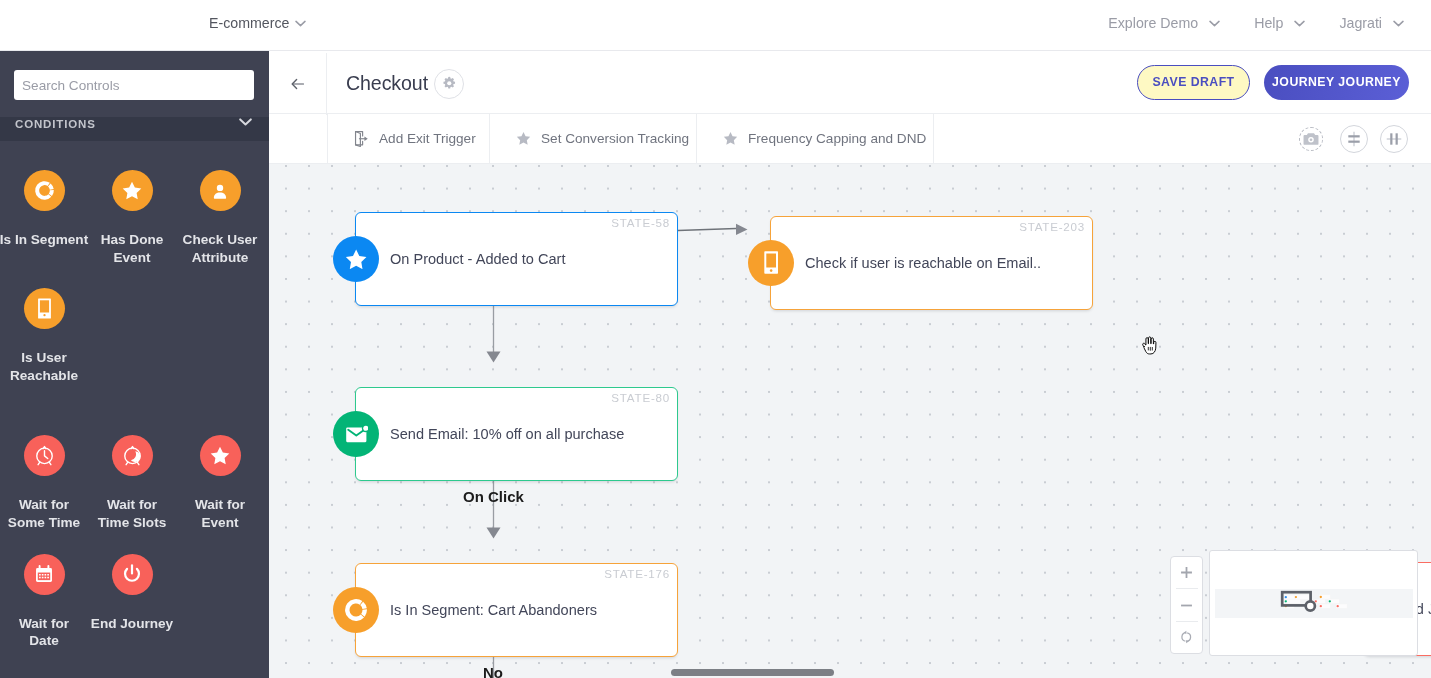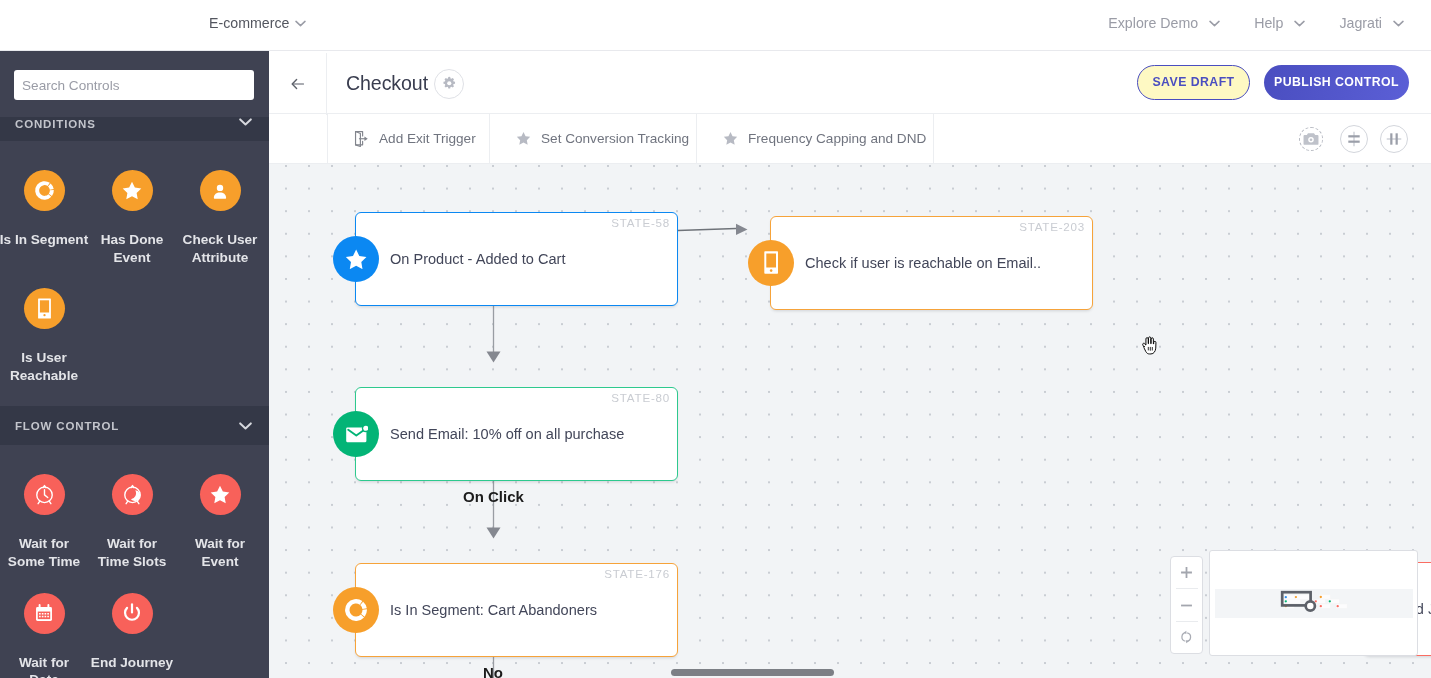--- a/index.html
+++ b/index.html
@@ -159,26 +159,20 @@
         <div class="bubble b-orange">
           <svg width="21" height="21" viewBox="0 0 21 21">
               <rect x="4.1" y="0.5" width="12.8" height="20" rx="0.6" fill="#fff"></rect>
               <rect x="5.9" y="2.3" width="9.2" height="12.2" fill="#f79f2b"></rect>
               <circle cx="10.5" cy="17.2" r="1.15" fill="#f79f2b"></circle>
             </svg>
         </div>
         <div class="lbl">Is User Reachable</div>
       </div>
     </div>
-    <div class="sec-head">
-      <span>FLOW CONTROL</span>
-      <svg width="13" height="8" viewBox="0 0 13 8">
-          <path d="M1.2 1.4 L6.5 6.4 L11.8 1.4" stroke="#d6d8de" stroke-width="2" fill="none" stroke-linecap="round" stroke-linejoin="round"></path>
-        </svg>
-    </div>
     <div class="grid">
       <div class="tile">
         <div class="bubble b-red">
           <svg width="21" height="21" viewBox="0 0 22 22">
               <circle cx="11" cy="11.4" r="8.1" stroke="#fff" stroke-width="1.45" fill="none"></circle>
               <path d="M9.5 3.9 L11 1.6 L12.5 3.9" stroke="#fff" stroke-width="1.45" fill="none" stroke-linejoin="round" stroke-linecap="round"></path>
               <path d="M11 6.0 V11.4 L14.4 14.2" stroke="#fff" stroke-width="1.45" fill="none" stroke-linecap="round" stroke-linejoin="round"></path>
               <path d="M5.9 18.2 L4.3 20.6 M16.1 18.2 L17.7 20.6" stroke="#fff" stroke-width="1.45" stroke-linecap="round"></path>
             </svg>
         </div>
@@ -244,21 +238,21 @@
       </div>
       <div class="title">Checkout</div>
       <div class="gear">
         <svg width="14.5" height="14.5" viewBox="0 0 16 16">
             <path d="M8 0.9 l1.05 0.17 0.33 1.6 1.03 0.43 1.35 -0.9 1.49 1.49 -0.9 1.35 0.43 1.03 1.6 0.33 v2.1 l-1.6 0.33 -0.43 1.03 0.9 1.35 -1.49 1.49 -1.35 -0.9 -1.03 0.43 -0.33 1.6 h-2.1 l-0.33 -1.6 -1.03 -0.43 -1.35 0.9 -1.49 -1.49 0.9 -1.35 -0.43 -1.03 -1.6 -0.33 v-2.1 l1.6 -0.33 0.43 -1.03 -0.9 -1.35 1.49 -1.49 1.35 0.9 1.03 -0.43 0.33 -1.6 z" fill="#b7bac3"></path>
             <circle cx="8" cy="8" r="2.3" fill="#fff"></circle>
           </svg>
       </div>
       <div class="hdr-right">
         <div class="btn-outline">SAVE DRAFT</div>
-        <div class="btn-primary">PUBLISH CONTROL</div>
+        <div class="btn-primary">JOURNEY JOURNEY</div>
       </div>
     </div>
 
     <div class="toolbar">
       <div class="tb-spacer"></div>
       <div class="tb-item i1">
         <svg width="15" height="17" viewBox="0 0 15.5 17.5">
           <path d="M1.6 1.6 H8.9 V6.2" stroke="#82858d" stroke-width="1.2" fill="none" stroke-linejoin="round" stroke-linecap="round"></path>
           <path d="M8.9 11.6 V15.3 H1.6 V1.6" stroke="#82858d" stroke-width="1.2" fill="none" stroke-linejoin="round" stroke-linecap="round"></path>
           <path d="M1.6 1.6 L6.6 3.6 V17.0 L1.6 15.3" stroke="#82858d" stroke-width="1.2" fill="none" stroke-linejoin="round" stroke-linecap="round"></path>

